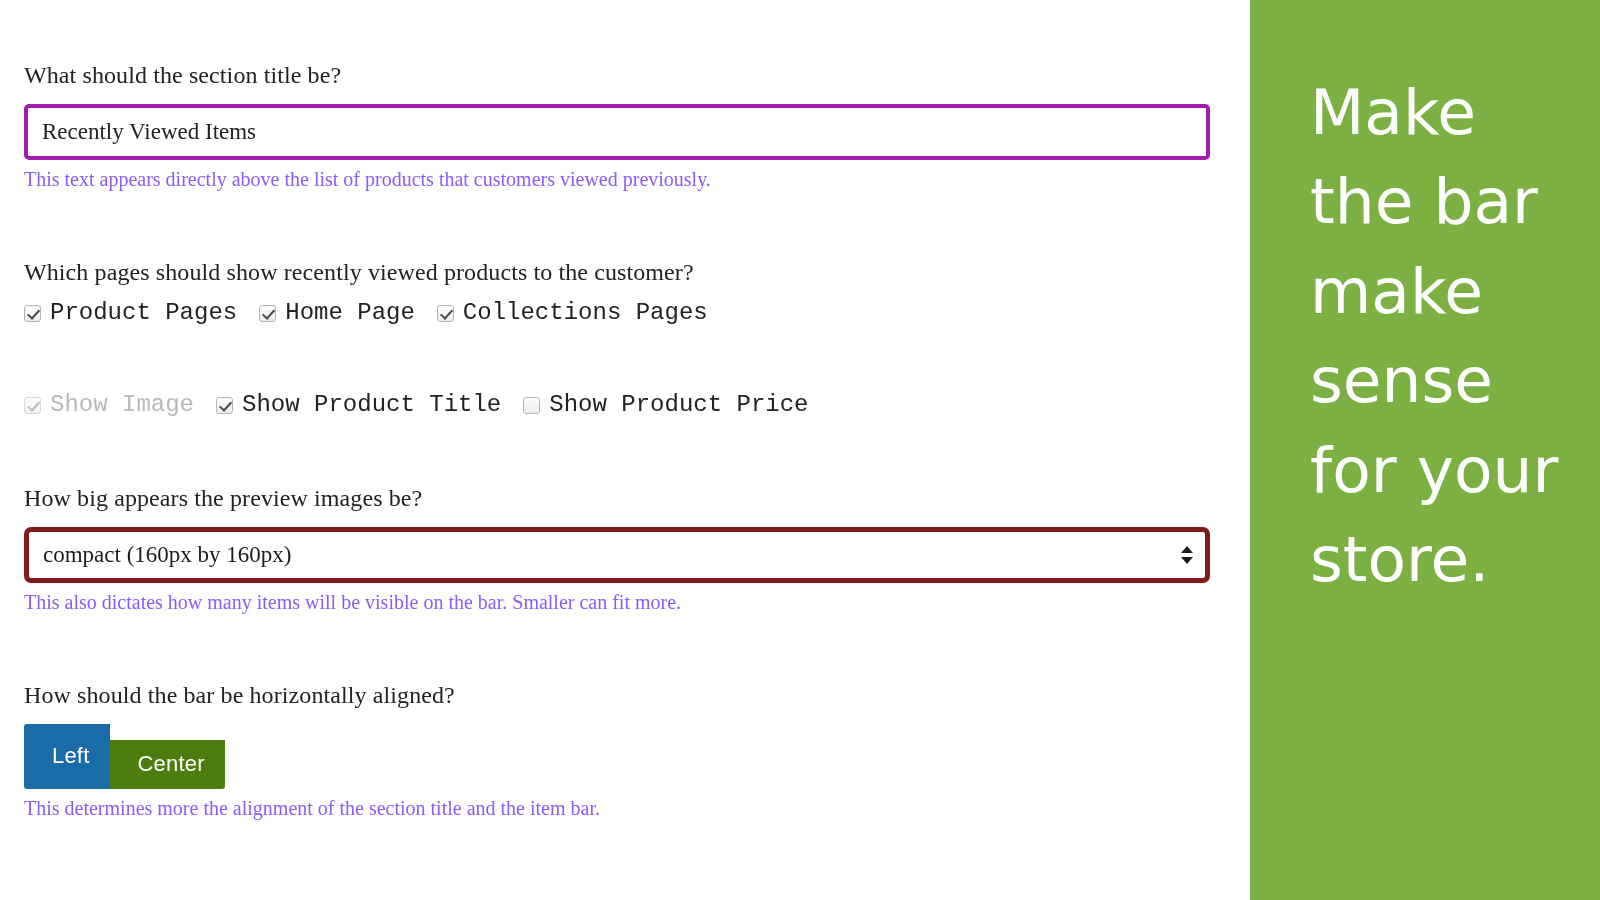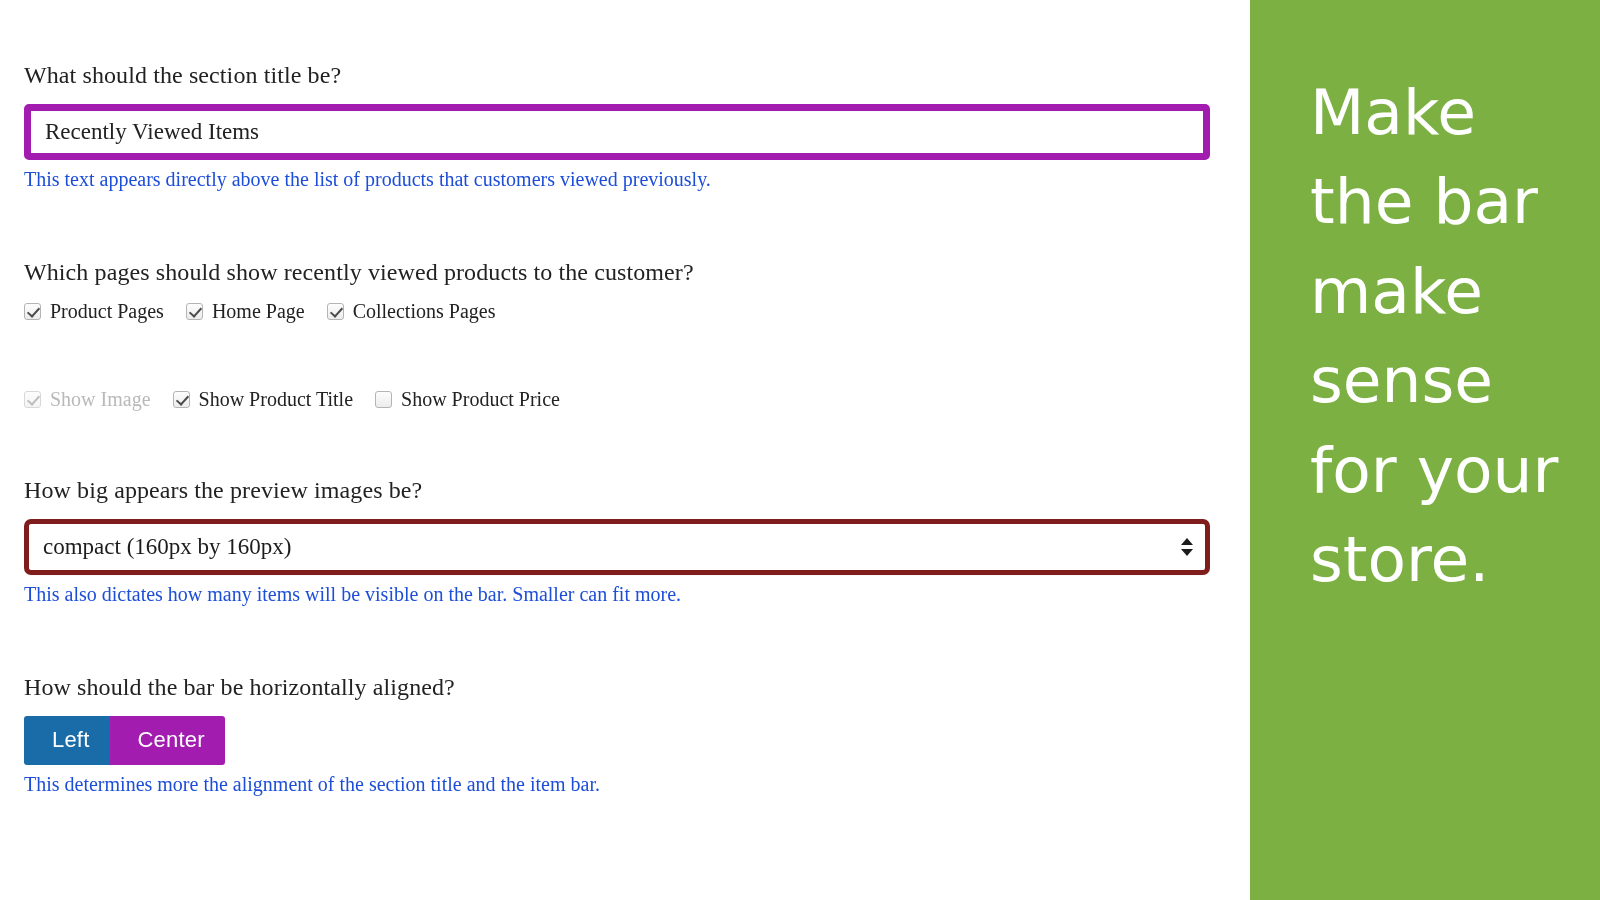--- a/index.html
+++ b/index.html
@@ -40,31 +40,31 @@
     font-size: 24px;
     color: #222222;
     line-height: 1.25;
     margin: 0 0 14px 0;
     letter-spacing: 0.1px;
   }
 
   .help-text {
     font-family: "Liberation Serif", "DejaVu Serif", serif;
     font-size: 20px;
-    color: #1d4ed8;
+    color: #8b5cf6;
     margin: 7px 0 0 0;
     line-height: 1.2;
   }
 
   
   .text-input {
     display: block;
     width: 1186px;
     height: 56px;
-    border: 7px solid #a21caf;
+    border: 4px solid #a21caf;
     border-radius: 5px;
     background: #ffffff;
     font-family: "Liberation Serif", "DejaVu Serif", serif;
     font-size: 23px;
     color: #222222;
     padding: 0 14px;
     outline: none;
     box-shadow: 0 1px 0 rgba(0,0,0,0.02) inset;
   }
 
@@ -105,22 +105,22 @@
     transform: rotate(42deg);
   }
   .cbox.disabled {
     border-color: #d8d8d8;
     background: linear-gradient(#fcfcfc, #f4f4f4);
     cursor: default;
   }
   .cbox.disabled.checked::after { border-color: #bdbdbd; }
 
   .cb-label {
-    font-family: Liberation Serif, serif;
-    font-size: 20px;
+    font-family: Liberation Mono, monospace;
+    font-size: 24px;
     color: #222222;
     cursor: pointer;
     line-height: 1;
   }
   .cb-label.disabled { color: #b9b9b9; cursor: default; }
 
   
   .select-wrap {
     position: relative;
     width: 1186px;
@@ -178,21 +178,21 @@
     font-family: "Liberation Sans", "DejaVu Sans", sans-serif;
     font-size: 22px;
     color: #ffffff;
     border: none;
     padding: 13px 20px 14px 28px;
     cursor: pointer;
     line-height: 1;
     letter-spacing: 0.2px;
   }
   .seg-btn.primary   { background: #1a6ca8; }
-  .seg-btn.secondary { background: #a21caf; }
+  .seg-btn.secondary { background: #4d7c0f; margin-top: 16px; }
 
   
   .promo-panel {
     width: 350px;
     height: 900px;
     background: #7cb043;
     padding: 62px 0 0 54px;
     color: #ffffff;
   }
   .promo-headline {

